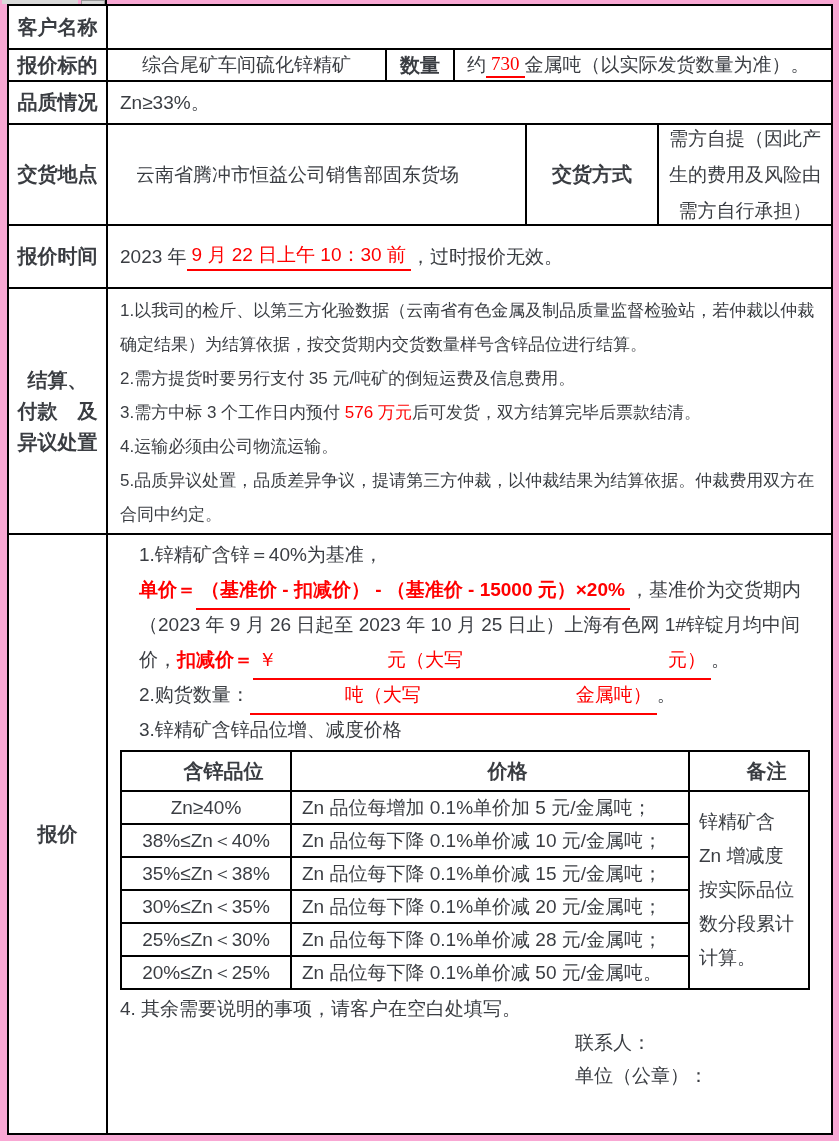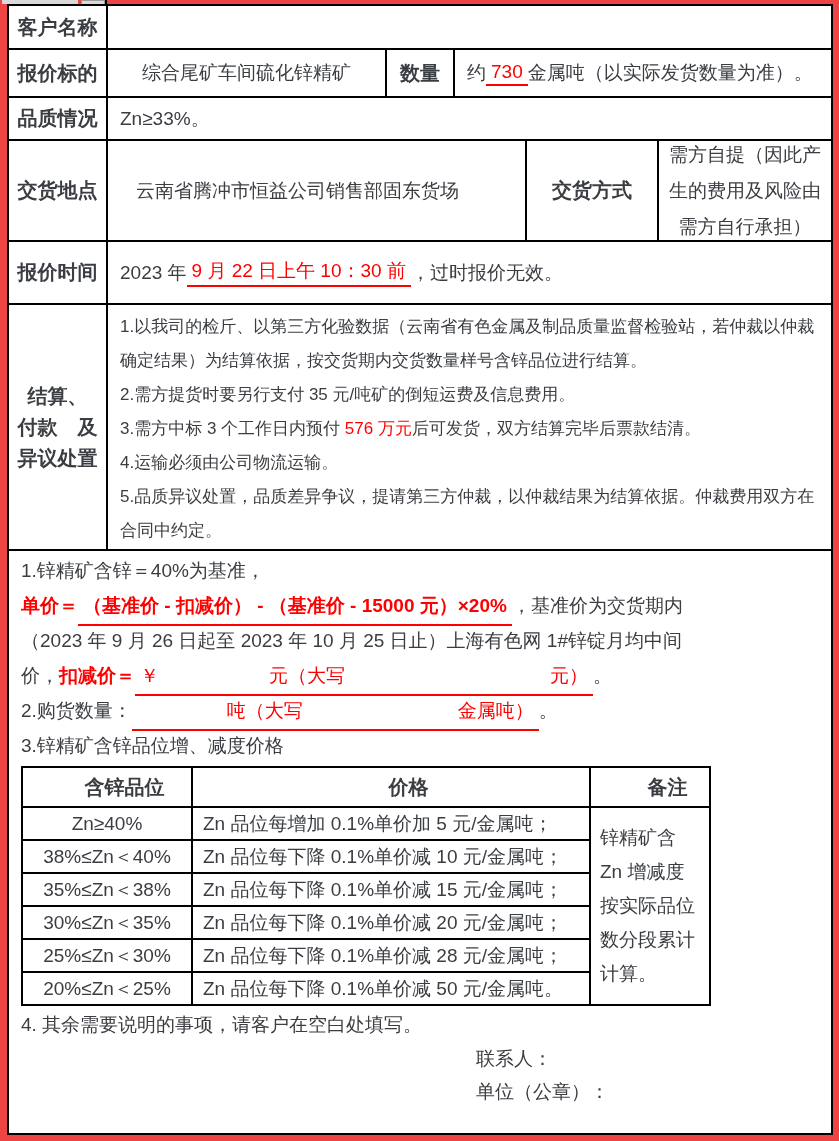--- a/index.html
+++ b/index.html
@@ -1,16 +1,16 @@
 <!DOCTYPE html>
 <html><head>
 <meta charset="utf-8">
 <style>
   html,body{margin:0;padding:0;background:#fff;}
-  .page{position:relative;width:839px;height:1141px;background:#ef4444;overflow:hidden;
+  .page{position:relative;width:839px;height:1141px;background:#f9a8d4;overflow:hidden;
         font-family:"Liberation Sans","DejaVu Sans",sans-serif;color:#3a3d42;}
   
   .frag-a{position:absolute;left:2px;top:0;width:76px;height:4px;background:#d9d9d9;}
   .frag-b{position:absolute;left:81px;top:0;width:24px;height:6px;background:#d9d9d9;border:1px solid #9a9a9a;box-sizing:border-box;}
   .frag-line{position:absolute;left:105px;top:0;width:2px;height:6px;background:#000;}
 
   .tbl{position:absolute;left:7px;top:4px;width:826px;height:1131px;border:2px solid #000;box-sizing:border-box;background:#fff;}
   .row{display:flex;border-bottom:2px solid #000;box-sizing:border-box;}
   .row.last{border-bottom:none;}
   .cell{box-sizing:border-box;border-right:2px solid #000;display:flex;align-items:center;overflow:hidden;}
@@ -19,39 +19,39 @@
   .fs{font-size:19px;}
   .pad{padding-left:12px;}
   .center{justify-content:center;text-align:center;}
   .red{color:#ff0000;}
   .bold{font-weight:bold;}
   .ured{display:inline-block;border-bottom:2px solid #ff0000;padding:0 5px 1px 5px;}
   .gap{display:inline-block;}
   .nowrap{white-space:nowrap;}
 
   .r1{height:44px;}
-  .r2{height:48px;}
+  .r2{height:32px;font-family:Liberation Serif, serif;}
   .r3{height:43px;}
   .r4{height:101px;}
   .r5{height:63px;}
   .r6{height:246px;}
   .r7{height:598px;}
 
   .c-name{width:279px;}
   .c-qtylbl{width:68px;justify-content:center;font-weight:bold;font-size:20px;}
   .c-place{width:419px;padding-left:28px;}
   .c-method{width:132px;justify-content:center;font-weight:bold;font-size:20px;}
   .c-pickup{padding:0 6px;line-height:36px;}
 
   .block{display:block;align-items:initial;}
   .settle{padding:5px 8px 0 12px;font-size:17px;line-height:34px;}
   .settle div{margin:0;}
 
   .quote{padding:2px 6px 0 12px;font-size:19px;}
-  .q-line{height:35px;line-height:35px;white-space:nowrap;}
+  .q-line{height:35px;line-height:35px;white-space:nowrap;margin-left:19px;}
 
   .gtable{border-collapse:collapse;margin:3px 0 0 0;table-layout:fixed;width:688px;font-size:19px;color:#3a3d42;}
   .gtable th,.gtable td{border:2px solid #000;box-sizing:border-box;overflow:hidden;}
   .gtable th{height:40px;font-size:20px;font-weight:bold;text-align:center;padding-left:36px;}
   .gtable td{height:33px;}
   .col-grade{width:170px;}
   .col-price{width:398px;}
   .col-remark{width:120px;}
   .td-grade{text-align:center;}
   .td-price{padding-left:10px;margin-left:35px;}
@@ -143,20 +143,23 @@
         <div>2.需方提货时要另行支付 35 元/吨矿的倒短运费及信息费用。</div>
         <div>
           <span>3.需方中标 3 个工作日内预付 </span><span class="red">576 万元</span><span>后可发货，双方结算完毕后票款结清。</span>
         </div>
         <div>4.运输必须由公司物流运输。</div>
         <div>5.品质异议处置，品质差异争议，提请第三方仲裁，以仲裁结果为结算依据。仲裁费用双方在合同中约定。</div>
       </div>
     </div>
 
     <div class="row r7 last">
+      <div class="cell lbl">
+          <span>报价</span>
+        </div>
       <div class="cell end block quote">
 
         <div class="q-line">1.锌精矿含锌＝40%为基准，</div>
 
         <div class="q-line">
           <span class="red bold">单价＝</span><span class="red bold ured">（基准价 - 扣减价） - （基准价 - 15000 元）×20%</span><span>，基准价为交货期内</span>
         </div>
 
         <div class="q-line">（2023 年 9 月 26 日起至 2023 年 10 月 25 日止）上海有色网 1#锌锭月均中间</div>
 

